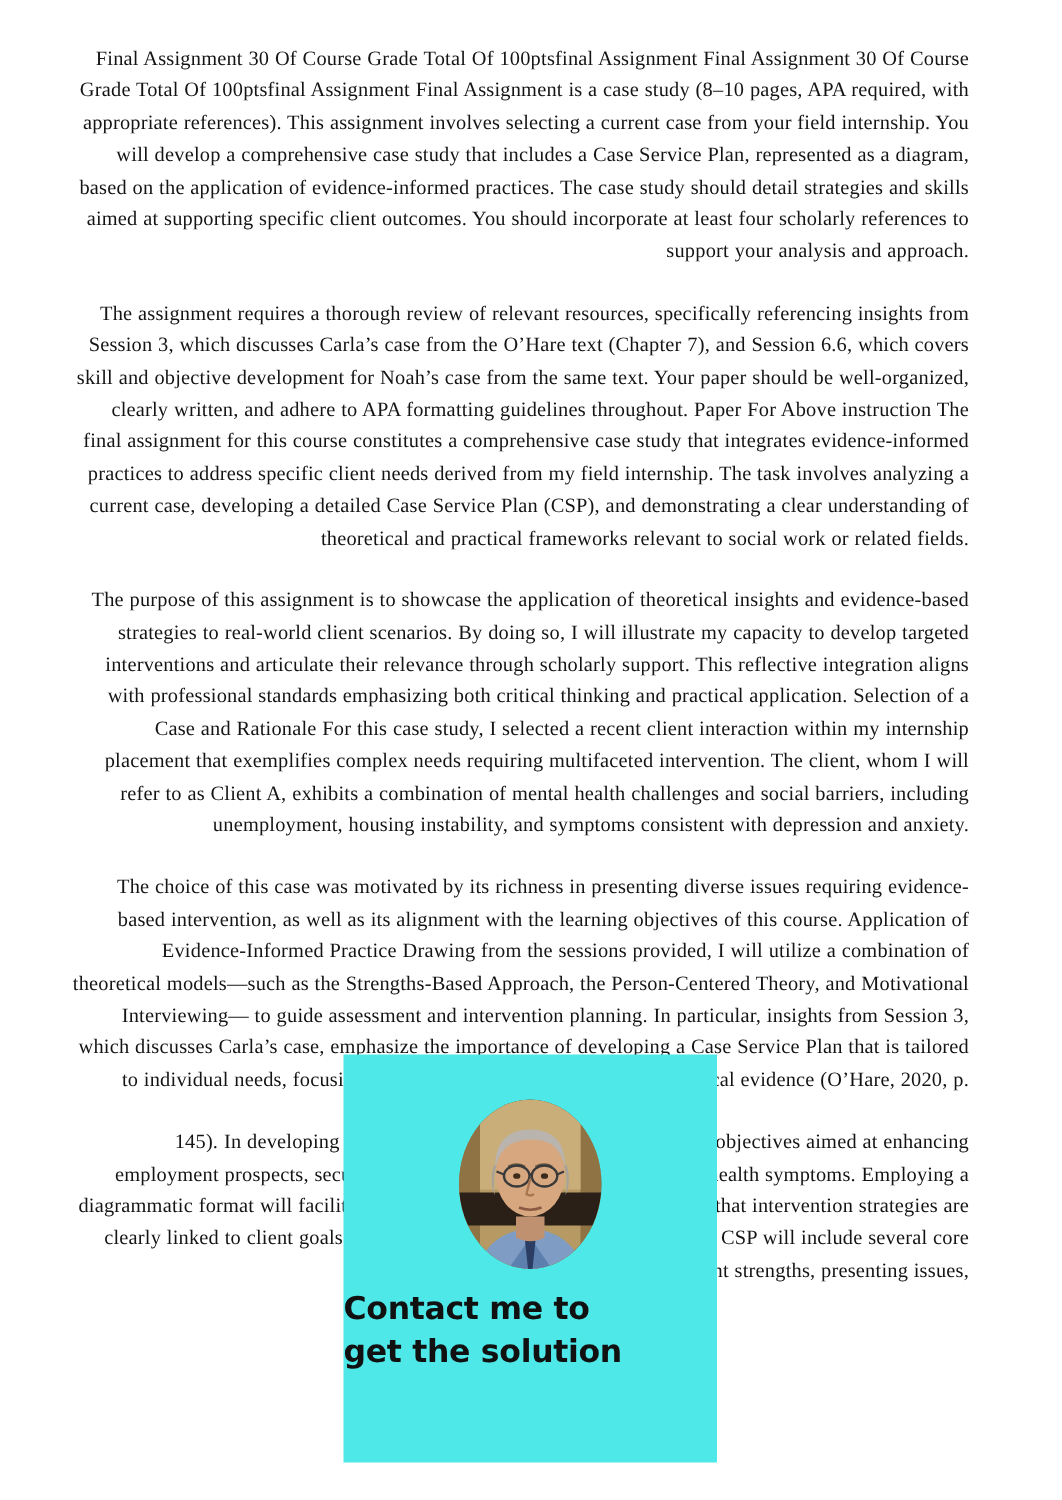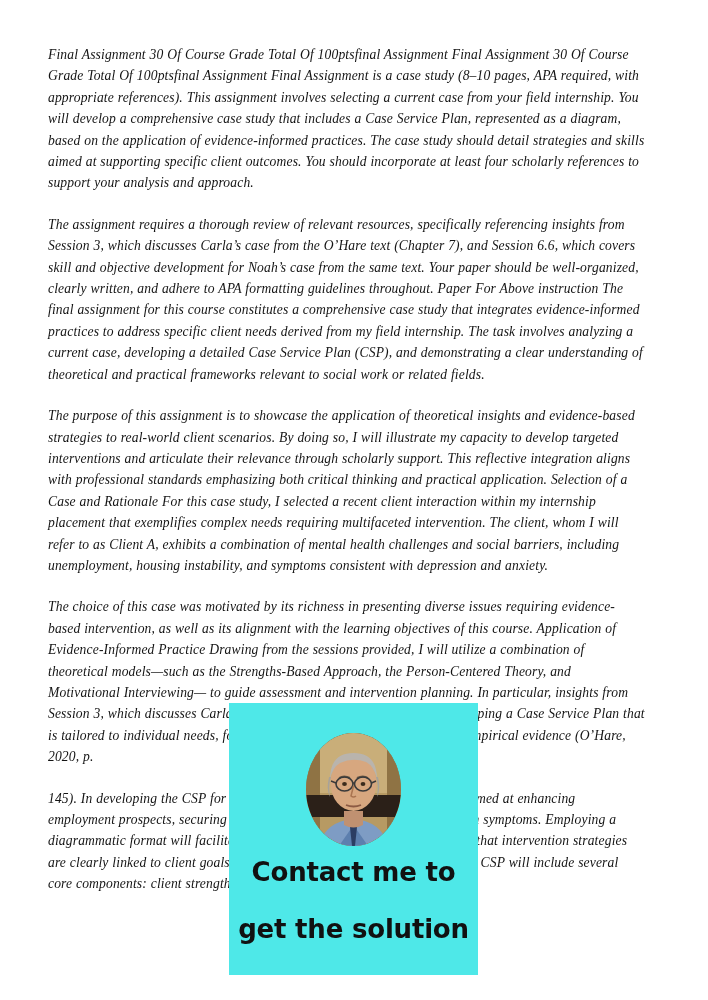--- a/index.html
+++ b/index.html
@@ -20,28 +20,27 @@
     overflow: hidden;
   }
   
   .doc-body {
     position: absolute;
     left: 48px;
     top: 28px;
     width: 598px;
   }
   .para {
-    margin: 16px 0 20px 0;
+    margin: 0 0 20px 0;
     font-size: 13.6px;
     line-height: 21.4px;
-    text-align: left;
+    text-align: right;
     color: #141414;
     letter-spacing: 0.01em;
     word-spacing: 0.02em;
-    font-style: italic;
   }
   .para:last-child { margin-bottom: 0; }
 
   
   #contact-overlay {
     position: absolute;
     left: 229px;
     top: 703px;
     width: 249px;
     height: 272px;
@@ -61,29 +60,28 @@
     border-radius: 50%;
     overflow: hidden;
     background: #6b5c3a;
   }
   .avatar svg { display: block; width: 100%; height: 100%; }
   .overlay-headline {
     position: absolute;
     left: 0;
     top: 155px;
     width: 100%;
-    text-align: center;
     font-family: "DejaVu Sans", "Liberation Sans", sans-serif;
     font-weight: bold;
-    font-size: 26px;
+    font-size: 21px;
     line-height: 29px;
     color: #111111;
     letter-spacing: -0.2px;
   }
-  .overlay-headline .l2 { display: block; margin-top: 28px; }
+  .overlay-headline .l2 { display: block; }
   .overlay-email {
     position: absolute;
     left: 0;
     top: 222px;
     width: 100%;
     text-align: center;
     font-family: "Liberation Serif", "DejaVu Serif", serif;
     font-weight: bold;
     font-size: 21px;
     line-height: 26px;

